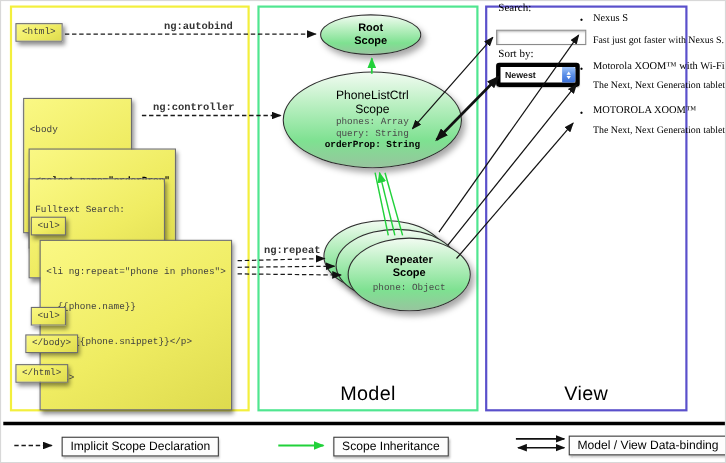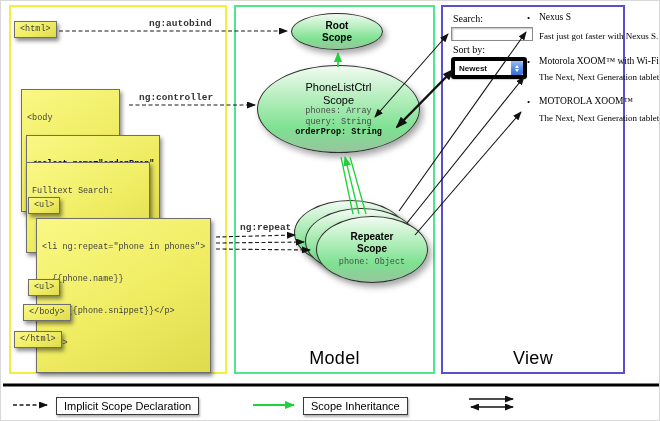--- a/index.html
+++ b/index.html
@@ -119,21 +119,21 @@
   <div class="ellipse" style="left:293px;top:199px;width:112px;height:66px;"></div>
   <div class="ellipse" style="left:304px;top:207px;width:112px;height:66px;"></div>
   <div class="ellipse" style="left:315px;top:215px;width:112px;height:67px;">
     <div class="etitle small">
       <div>Repeater</div>
       <div>Scope</div>
     </div>
     <div class="prop" style="margin-top:3px;">phone: Object</div>
   </div>
 
-  <div class="view-el vlabel" style="left:452px;top:12px;">Search:</div>
+  <div class="view-el vlabel" style="left:452px;top:1px;">Search:</div>
   <input class="vinput" style="left: 450px; top: 26px;" value="">
   <div class="view-el vlabel" style="left:452px;top:43px;">Sort by:</div>
   <div class="vselect" style="left:450px;top:56px;">
     <span class="txt">Newest</span>
     <span class="stepper">
       <span class="tri-up"></span>
         <span class="tri-dn"></span>
     </span>
   </div>
 
@@ -144,20 +144,21 @@
   <div class="bullet" style="left:526px;top:56px;">•</div>
   <div class="view-el vitem-title" style="left:538px;top:55px;">Motorola XOOM™ with Wi-Fi</div>
   <div class="view-el vitem-desc" style="left:538px;top:71px;">The Next, Next Generation tablet.</div>
 
   <div class="bullet" style="left:526px;top:96px;">•</div>
   <div class="view-el vitem-title" style="left:538px;top:95px;">MOTOROLA XOOM™</div>
   <div class="view-el vitem-desc" style="left:538px;top:112px;">The Next, Next Generation tablet.</div>
 
   <div class="legend-box" style="left:302px;top:396px;">Scope Inheritance</div>
   <div class="legend-box" style="left:55px;top:396px;">Implicit Scope Declaration</div>
+  <div class="legend-box" style="left:516px;top:395px;">Model / View Data-binding</div>
 
   <svg class="overlay" width="660" height="421" viewBox="0 0 660 421">
     <defs>
       <marker id="mThin" orient="auto" markerUnits="userSpaceOnUse" markerWidth="9" markerHeight="7" refX="8" refY="3.5">
         <path d="M0,0 L9,3.5 L0,7 Z" fill="#111"></path>
       </marker>
       <marker id="mThinS" orient="auto-start-reverse" markerUnits="userSpaceOnUse" markerWidth="9" markerHeight="7" refX="8" refY="3.5">
         <path d="M0,0 L9,3.5 L0,7 Z" fill="#111"></path>
       </marker>
       <marker id="mThick" orient="auto" markerUnits="userSpaceOnUse" markerWidth="12" markerHeight="9" refX="10" refY="4.5">

